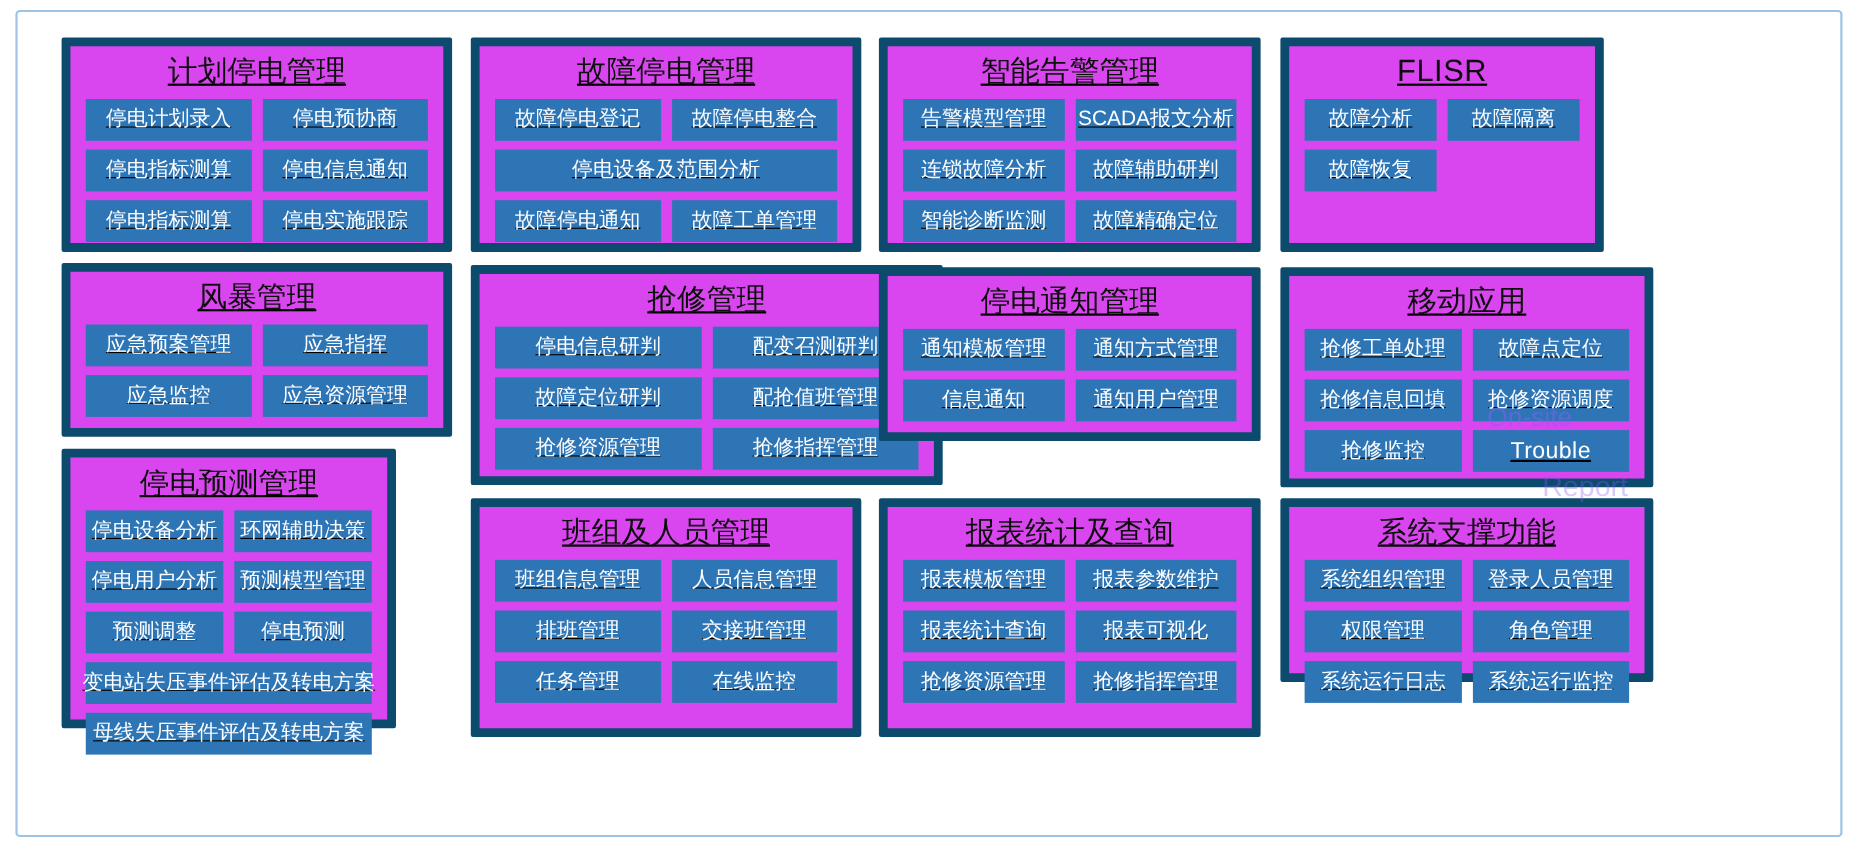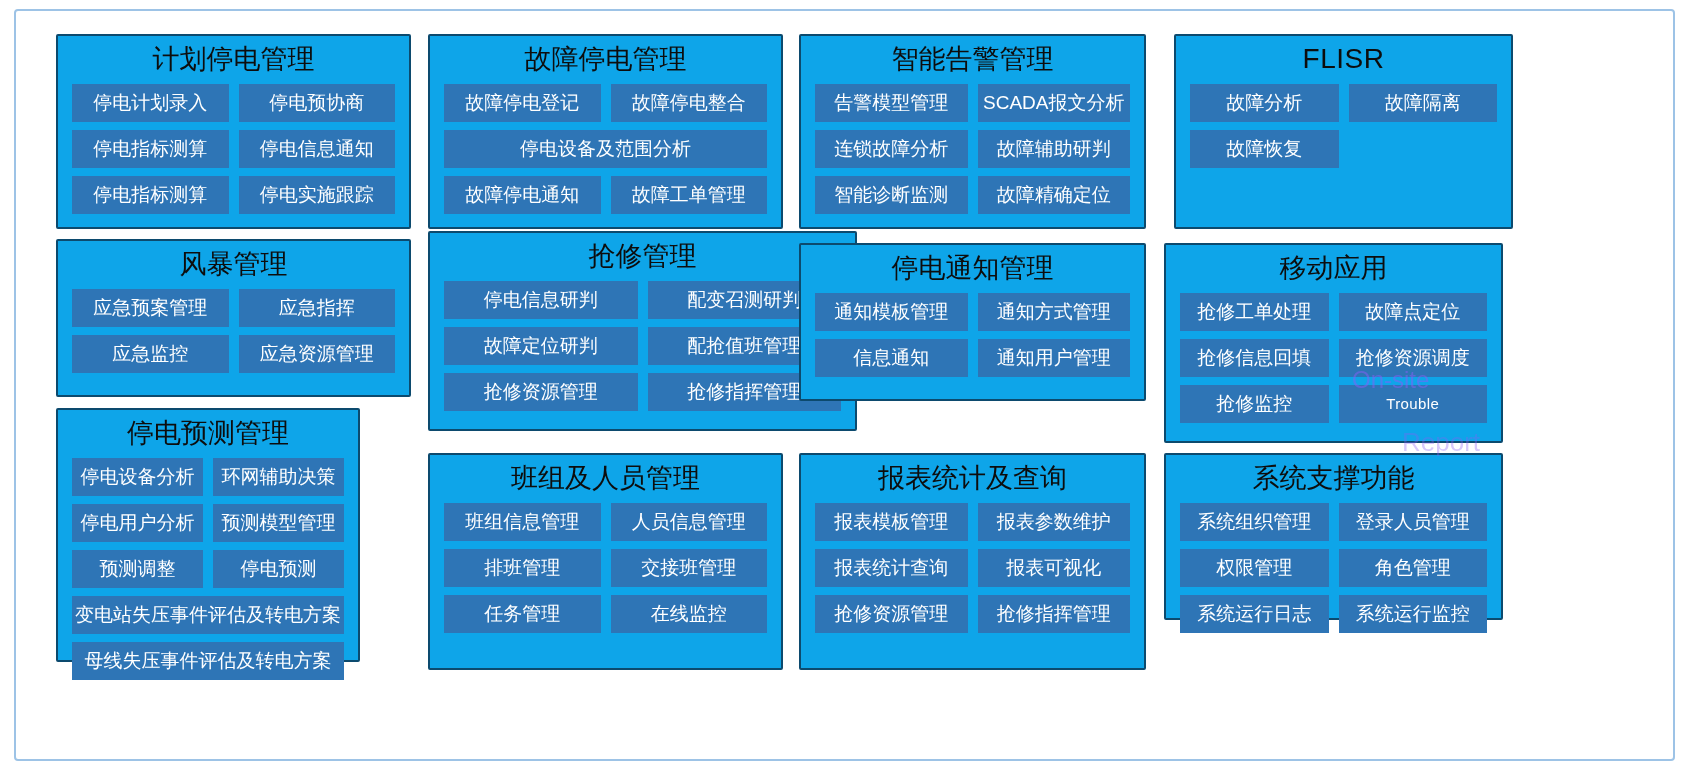--- a/index.html
+++ b/index.html
@@ -30,24 +30,25 @@
 
   
   .board {
     position: absolute;
     left: 0; top: 0; right: 0; bottom: 0;
   }
 
   .panel {
     position: absolute;
     box-sizing: border-box;
-    border: 2px solid #0c4a6e;
-    background: #0ea5e9;
+    border: 8px solid #0c4a6e;
+    background: #d946ef;
     border-radius: 2px;
     padding: 0;
+    text-decoration: underline;
   }
 
   .panel-title {
     text-align: center;
     color: #0d0d0d;
     font-size: 27px;
     line-height: 30px;
     font-weight: 400;
     margin: 8px 0 10px 0;
     white-space: nowrap;
@@ -79,21 +80,21 @@
     justify-content: center;
     text-align: center;
     white-space: nowrap;
     cursor: pointer;
     user-select: none;
     position: relative;
   }
   .btn.half { width: calc(50% - 5px); }
   .btn.full { width: 100%; }
 
-  .btn.latin { font-size: 15px; letter-spacing: 0.4px; }
+  .btn.latin { font-size: 21px; letter-spacing: 0.4px; }
 
   
   .ghost {
     position: absolute;
     color: #8b5cf6;
     opacity: 0.55;
     font-size: 24px;
     line-height: 24px;
     white-space: nowrap;
     pointer-events: none;
@@ -108,24 +109,24 @@
     left: 1402px;
     top: 430px;
     opacity: 0.33;
     font-size: 26px;
   }
 
   
   #panel-planned-outage   { left: 40px;   top: 23px;  width: 355px; height: 195px; }
   #panel-fault-outage     { left: 412px;  top: 23px;  width: 355px; height: 195px; }
   #panel-smart-alarm      { left: 783px;  top: 23px;  width: 347px; height: 195px; }
-  #panel-flisr            { left: 1148px; top: 23px;  width: 339px; height: 195px; margin-left: 10px; }
+  #panel-flisr            { left: 1148px; top: 23px;  width: 294px; height: 195px; }
 
   #panel-storm            { left: 40px;   top: 228px; width: 355px; height: 158px; }
-  #panel-repair           { left: 412px;  top: 220px; width: 429px; height: 200px; }
+  #panel-repair           { left: 412px;  top: 230px; width: 429px; height: 200px; }
   #panel-outage-notice    { left: 783px;  top: 232px; width: 347px; height: 158px; }
   #panel-mobile           { left: 1148px; top: 232px; width: 339px; height: 200px; }
 
   #panel-outage-forecast  { left: 40px;   top: 397px; width: 304px; height: 254px; }
   #panel-team-personnel   { left: 412px;  top: 442px; width: 355px; height: 217px; }
   #panel-report-stats     { left: 783px;  top: 442px; width: 347px; height: 217px; }
   #panel-system-support   { left: 1148px; top: 442px; width: 339px; height: 167px; }
 </style>
 </head>
 <body>

